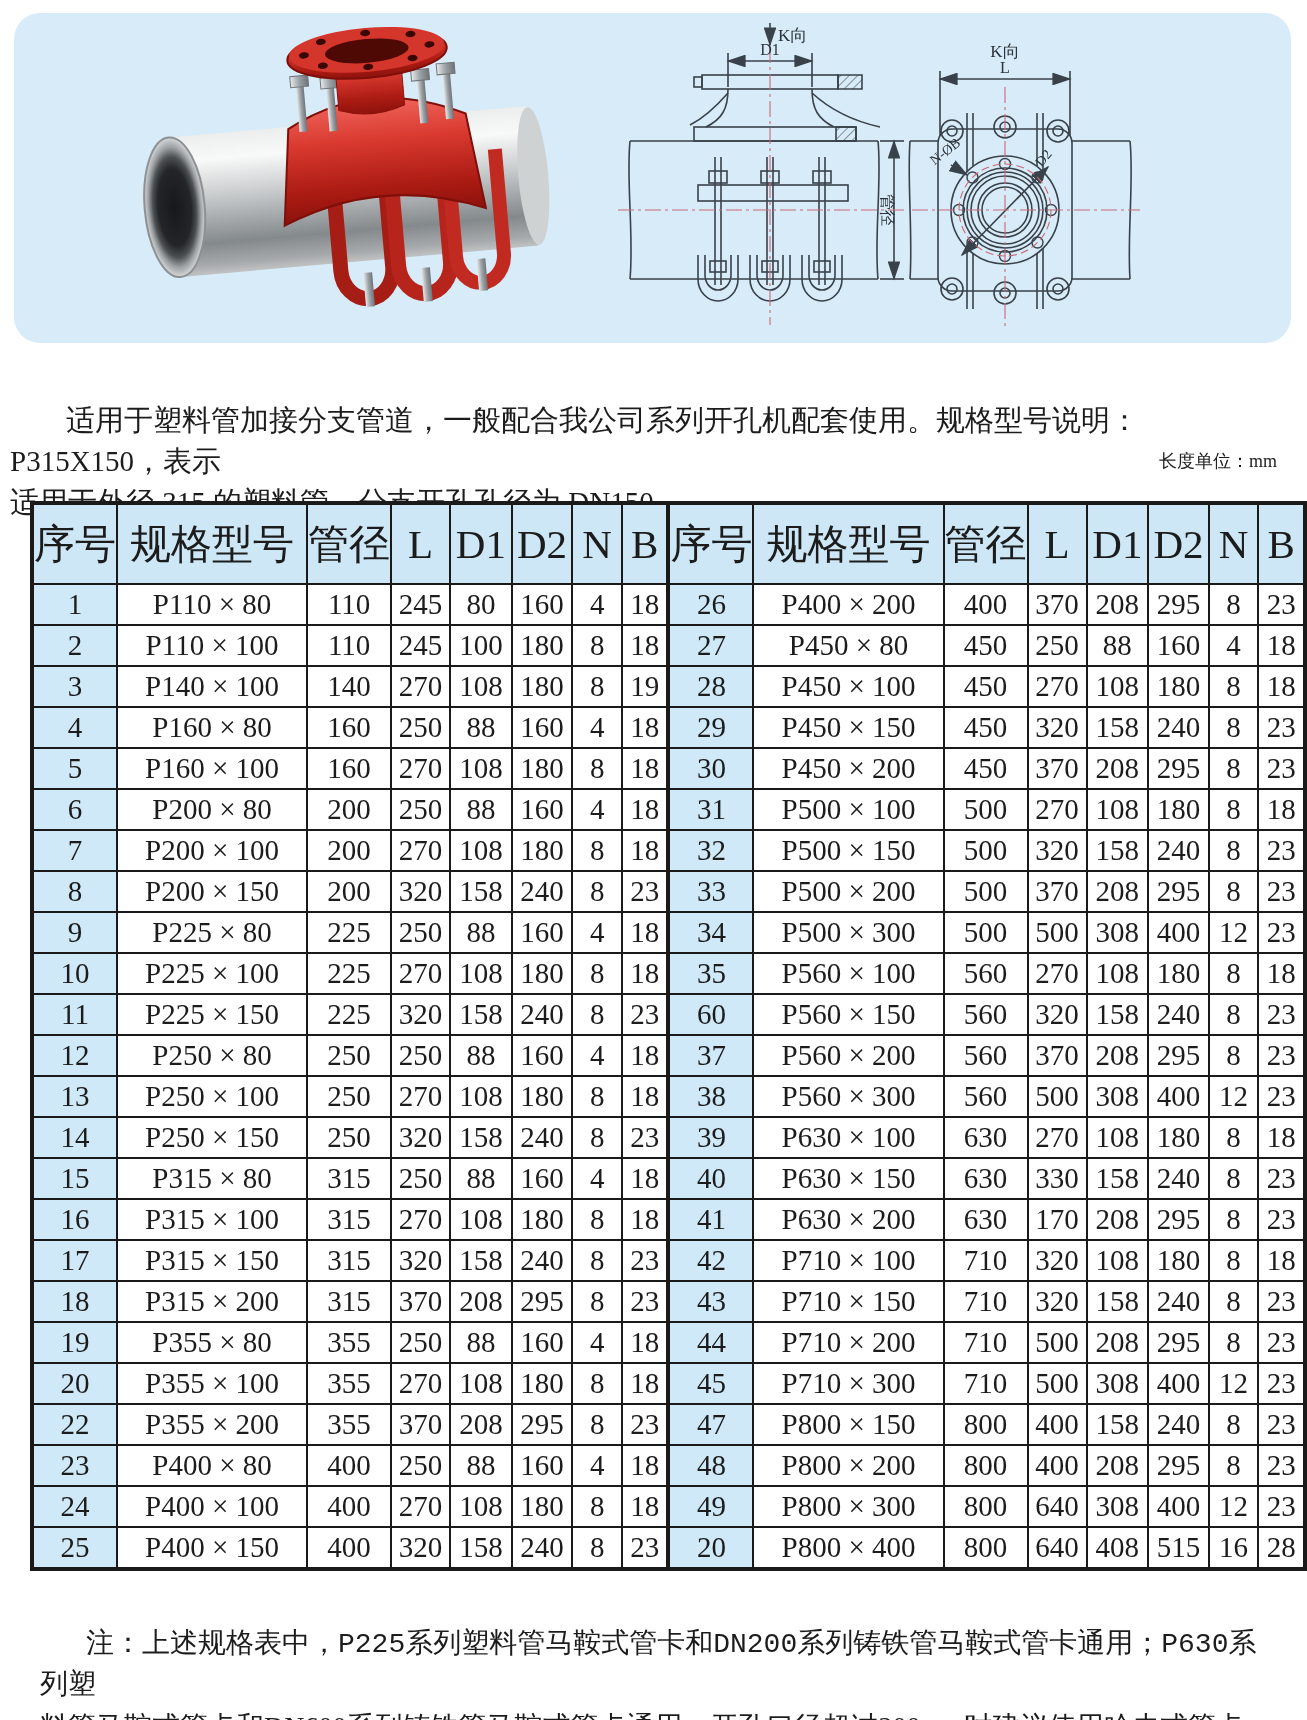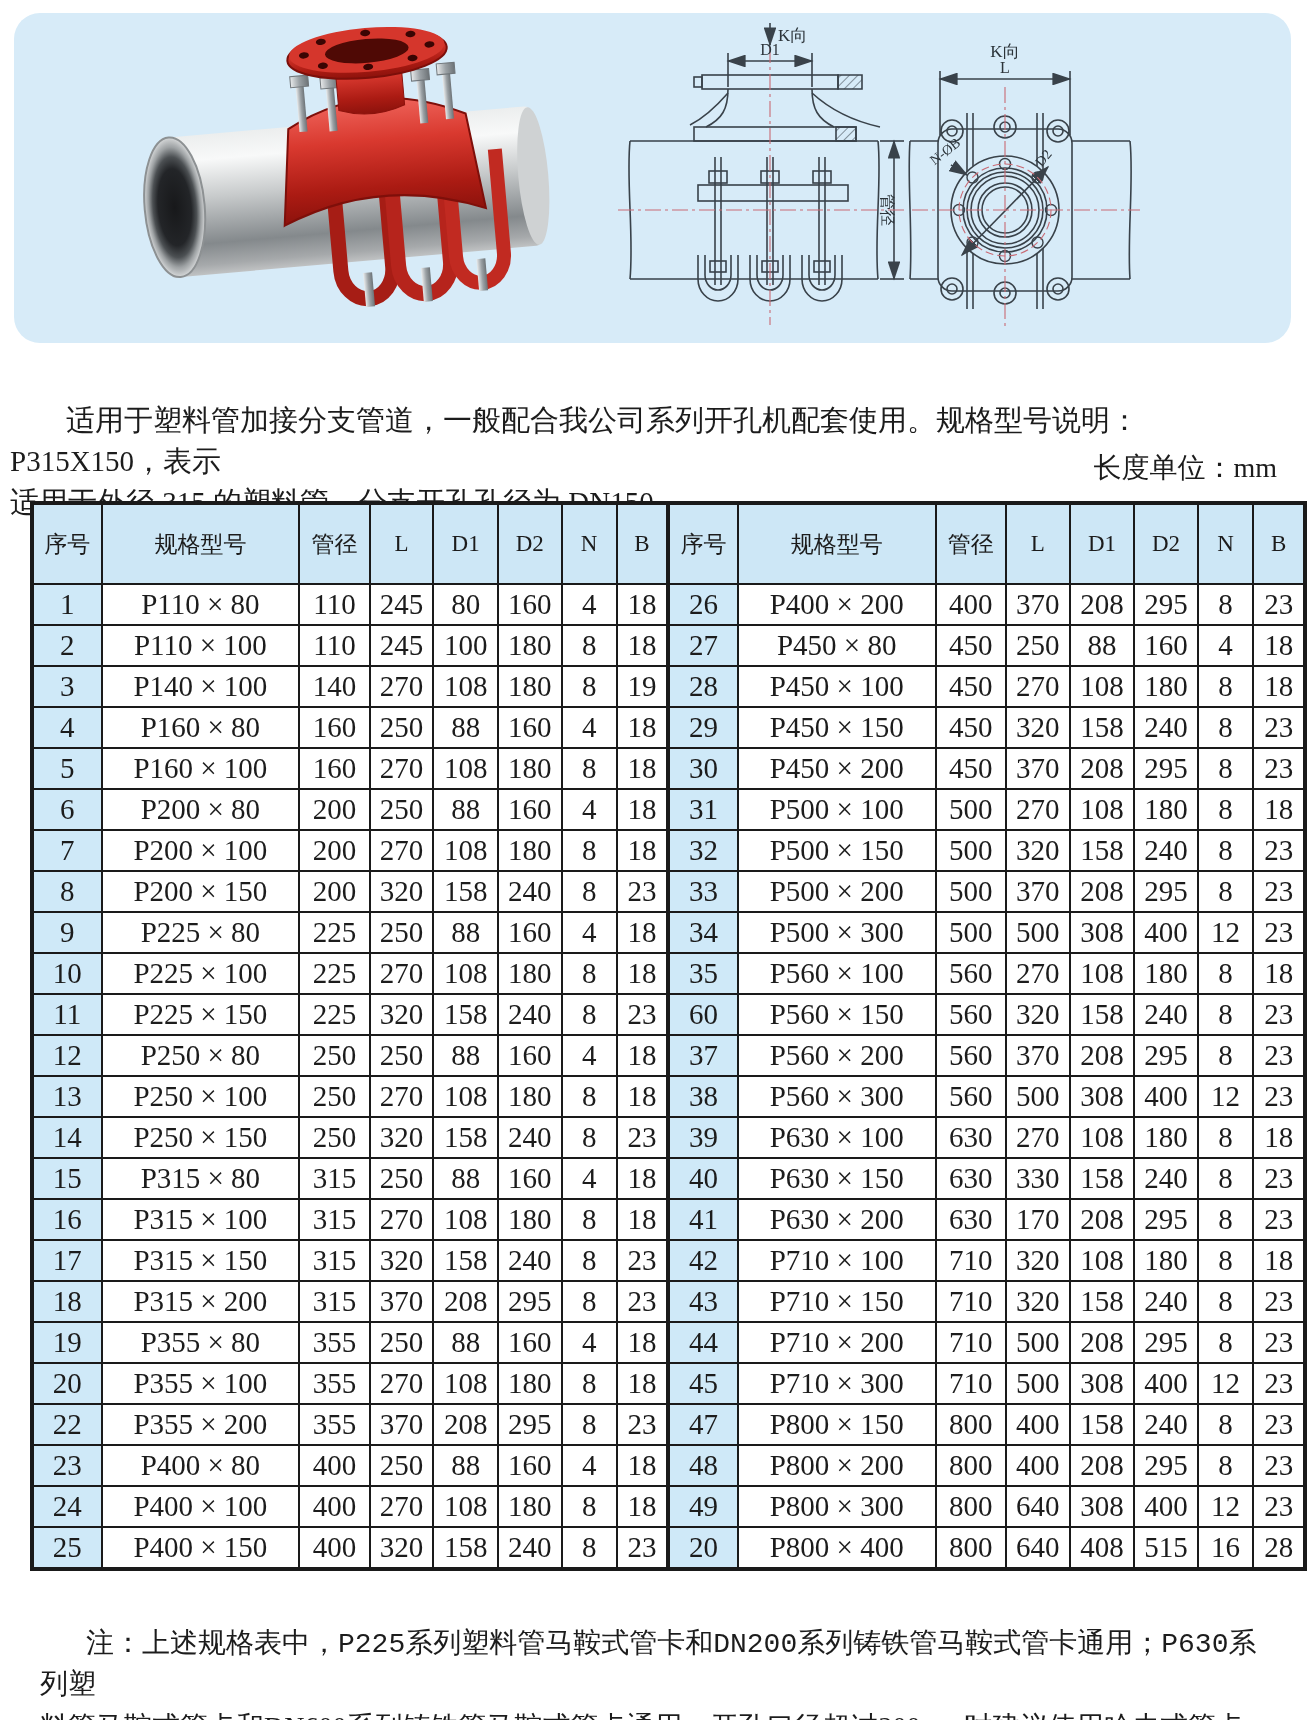--- a/index.html
+++ b/index.html
@@ -4,26 +4,26 @@
 <style>
   html,body{margin:0;padding:0;background:#fff;}
   .page{position:relative;width:1307px;height:1720px;background:#fff;overflow:hidden;
         font-family:"Liberation Serif","DejaVu Serif",serif;color:#1c1c1c;}
   .banner{position:absolute;left:14px;top:13px;width:1277px;height:330px;
           background:var(--banner-bg,#d7ebf8);border-radius:26px;}
   .product{position:absolute;left:120px;top:8px;width:430px;height:312px;}
   .drawing{position:absolute;left:596px;top:4px;width:560px;height:322px;}
   .intro{position:absolute;left:10px;top:356px;width:1288px;font-size:29px;line-height:41px;}
   .intro .ind{text-indent:56px;margin-top:44px;}
-  .unit{position:absolute;top:449px;right:30px;font-size:28px;}
+  .unit{position:absolute;top:449px;right:30px;font-size:18px;}
   table.spec{position:absolute;left:30px;top:501px;border-collapse:collapse;table-layout:fixed;
              border:4px solid #1a1a1a;}
   table.spec th,table.spec td{border:2px solid #1a1a1a;text-align:center;padding:0;
              font-weight:normal;overflow:hidden;white-space:nowrap;}
-  table.spec th{height:78px;font-size:23px;background:var(--accent-bg,#cde7f6);}
+  table.spec th{height:78px;font-size:41px;background:var(--accent-bg,#cde7f6);}
   table.spec td{height:39px;font-size:29px;background:#fff;}
   table.spec td.idx{background:var(--accent-bg2,#cfe9f8);}
   .half-div{border-left-width:4px !important;}
   .c0{width:67px}.c1{width:197px}.c2{width:69px}.c3{width:62px}
   .c4{width:63px}.c5{width:62px}.c6{width:54px}.c7{width:49px}
   .footnote{position:absolute;left:40px;top:1624px;width:1232px;font-size:28px;line-height:41px;}
   .footnote .ind2{text-indent:46px;font-family:Liberation Mono, monospace;}
   .dw-label{font-family:"Liberation Serif","DejaVu Serif",serif;fill:#2c343a;}
 </style>
 </head>

